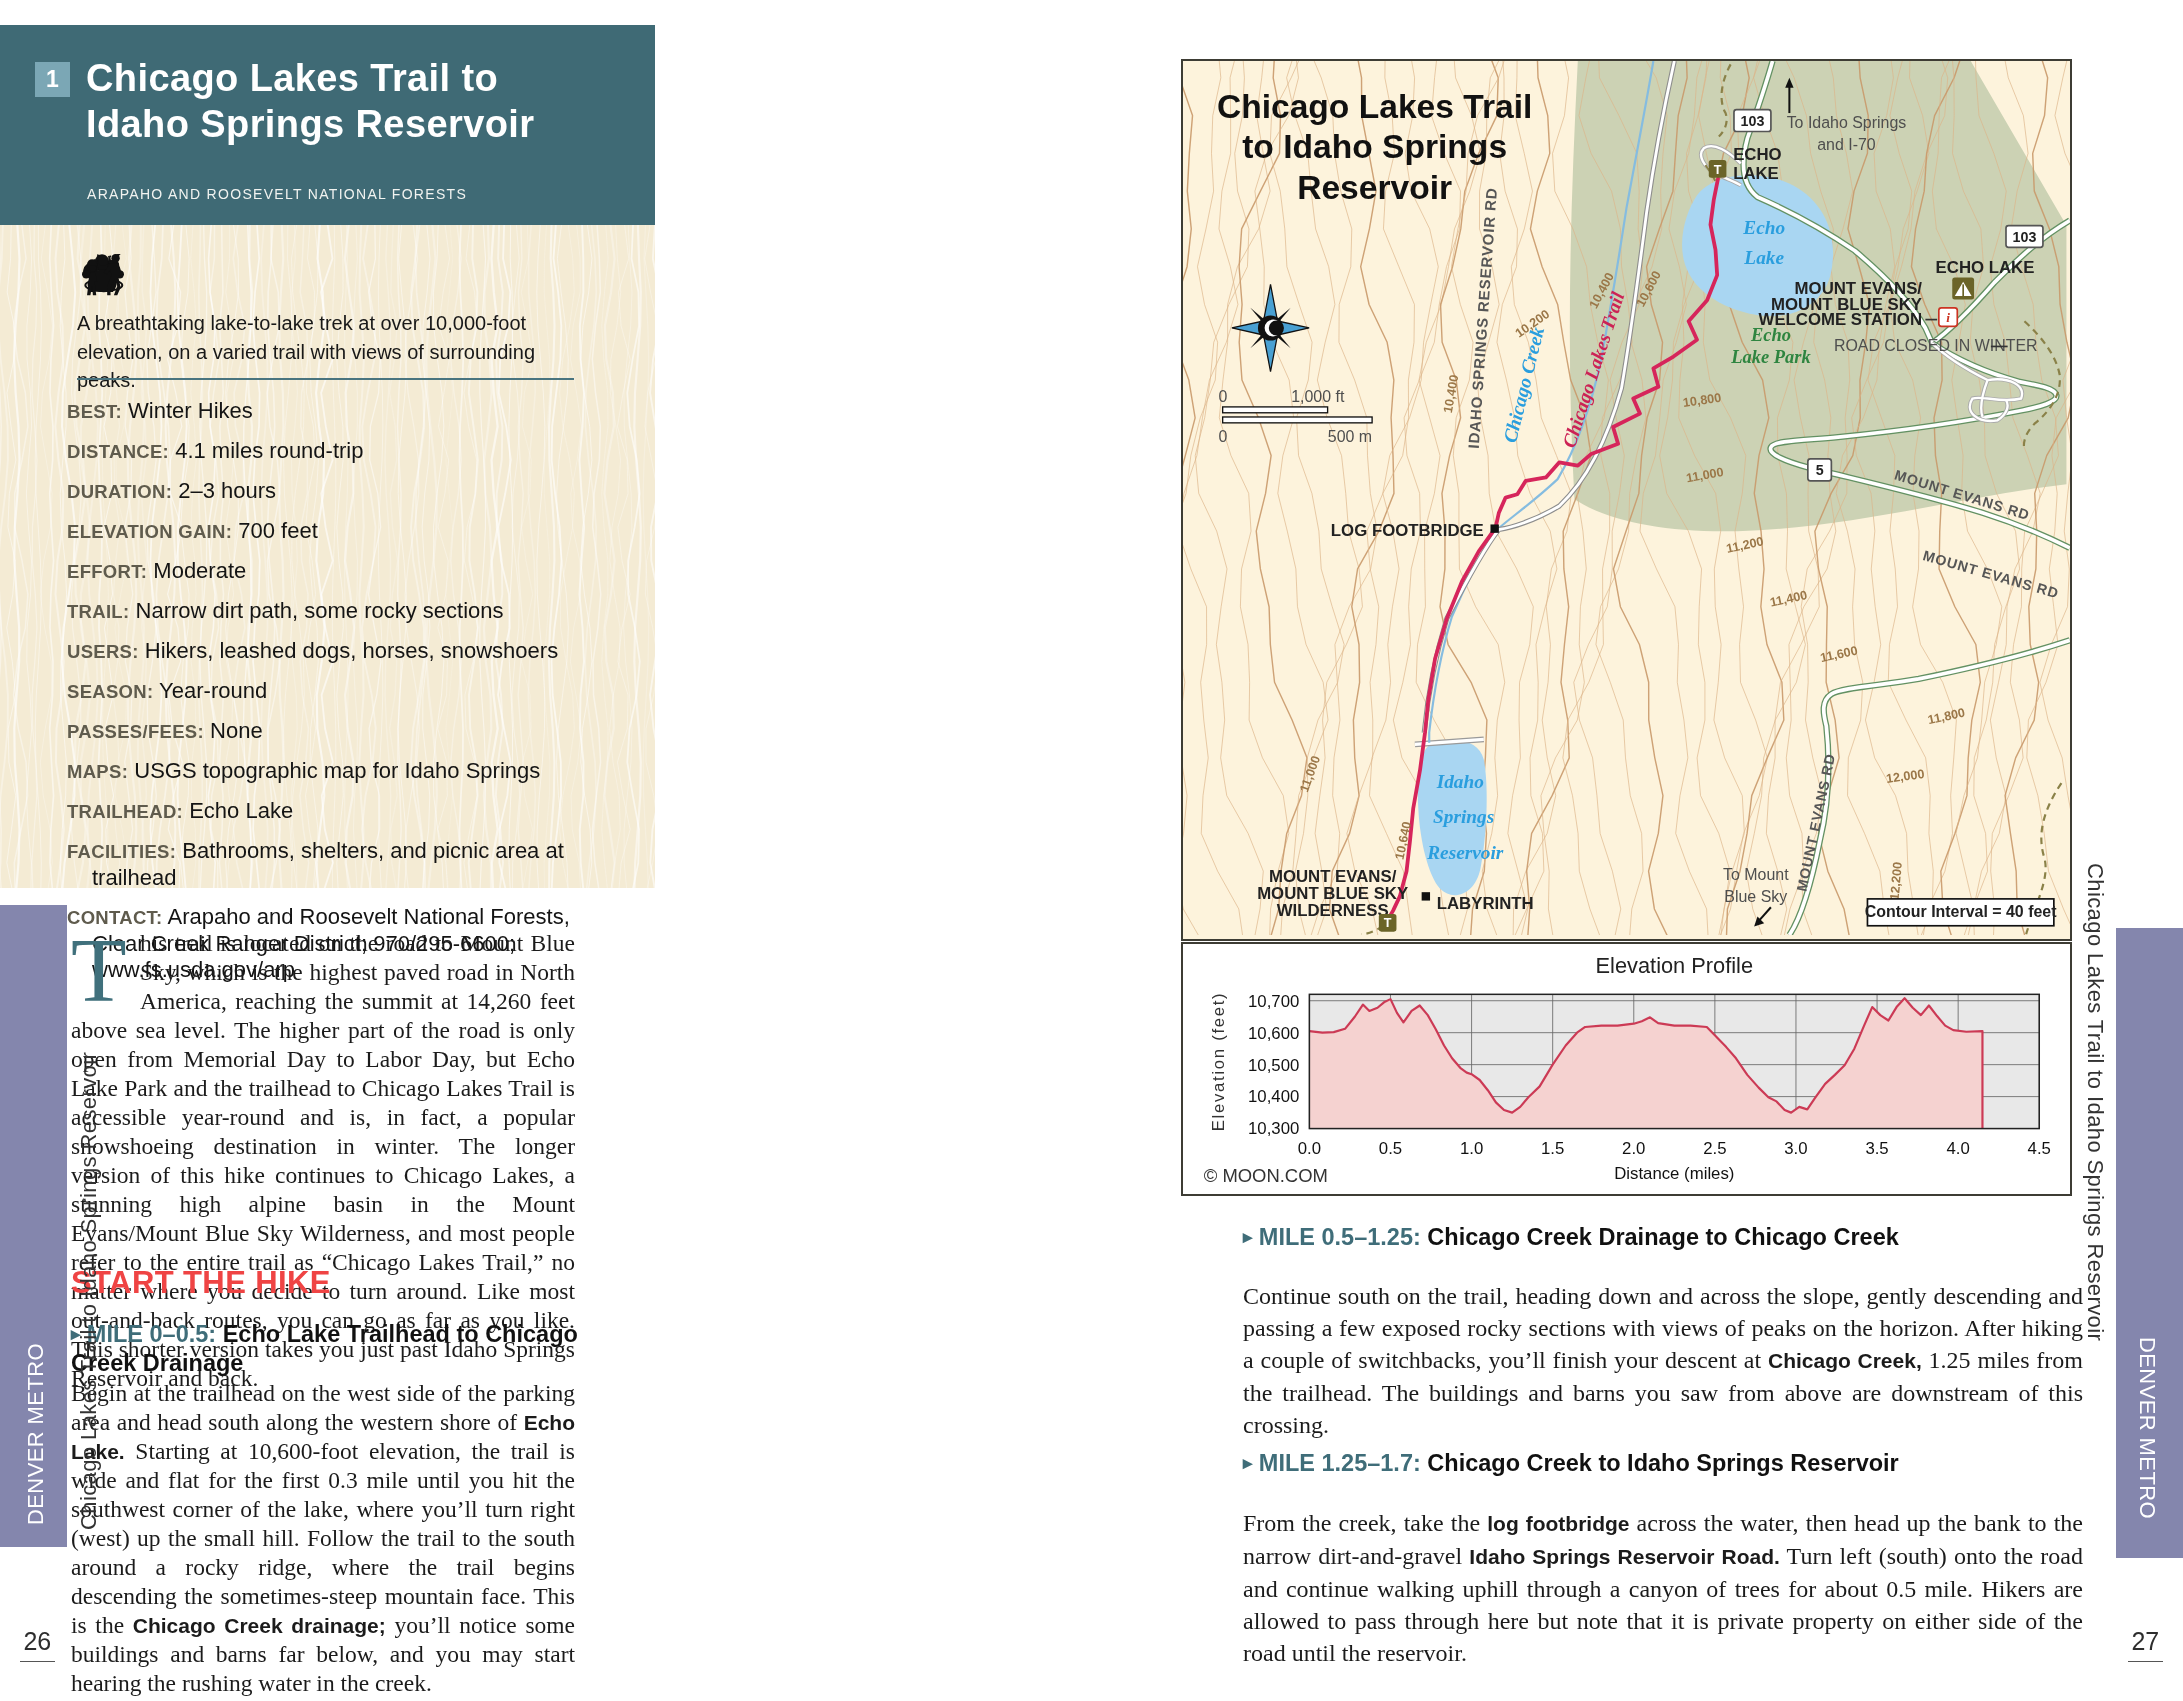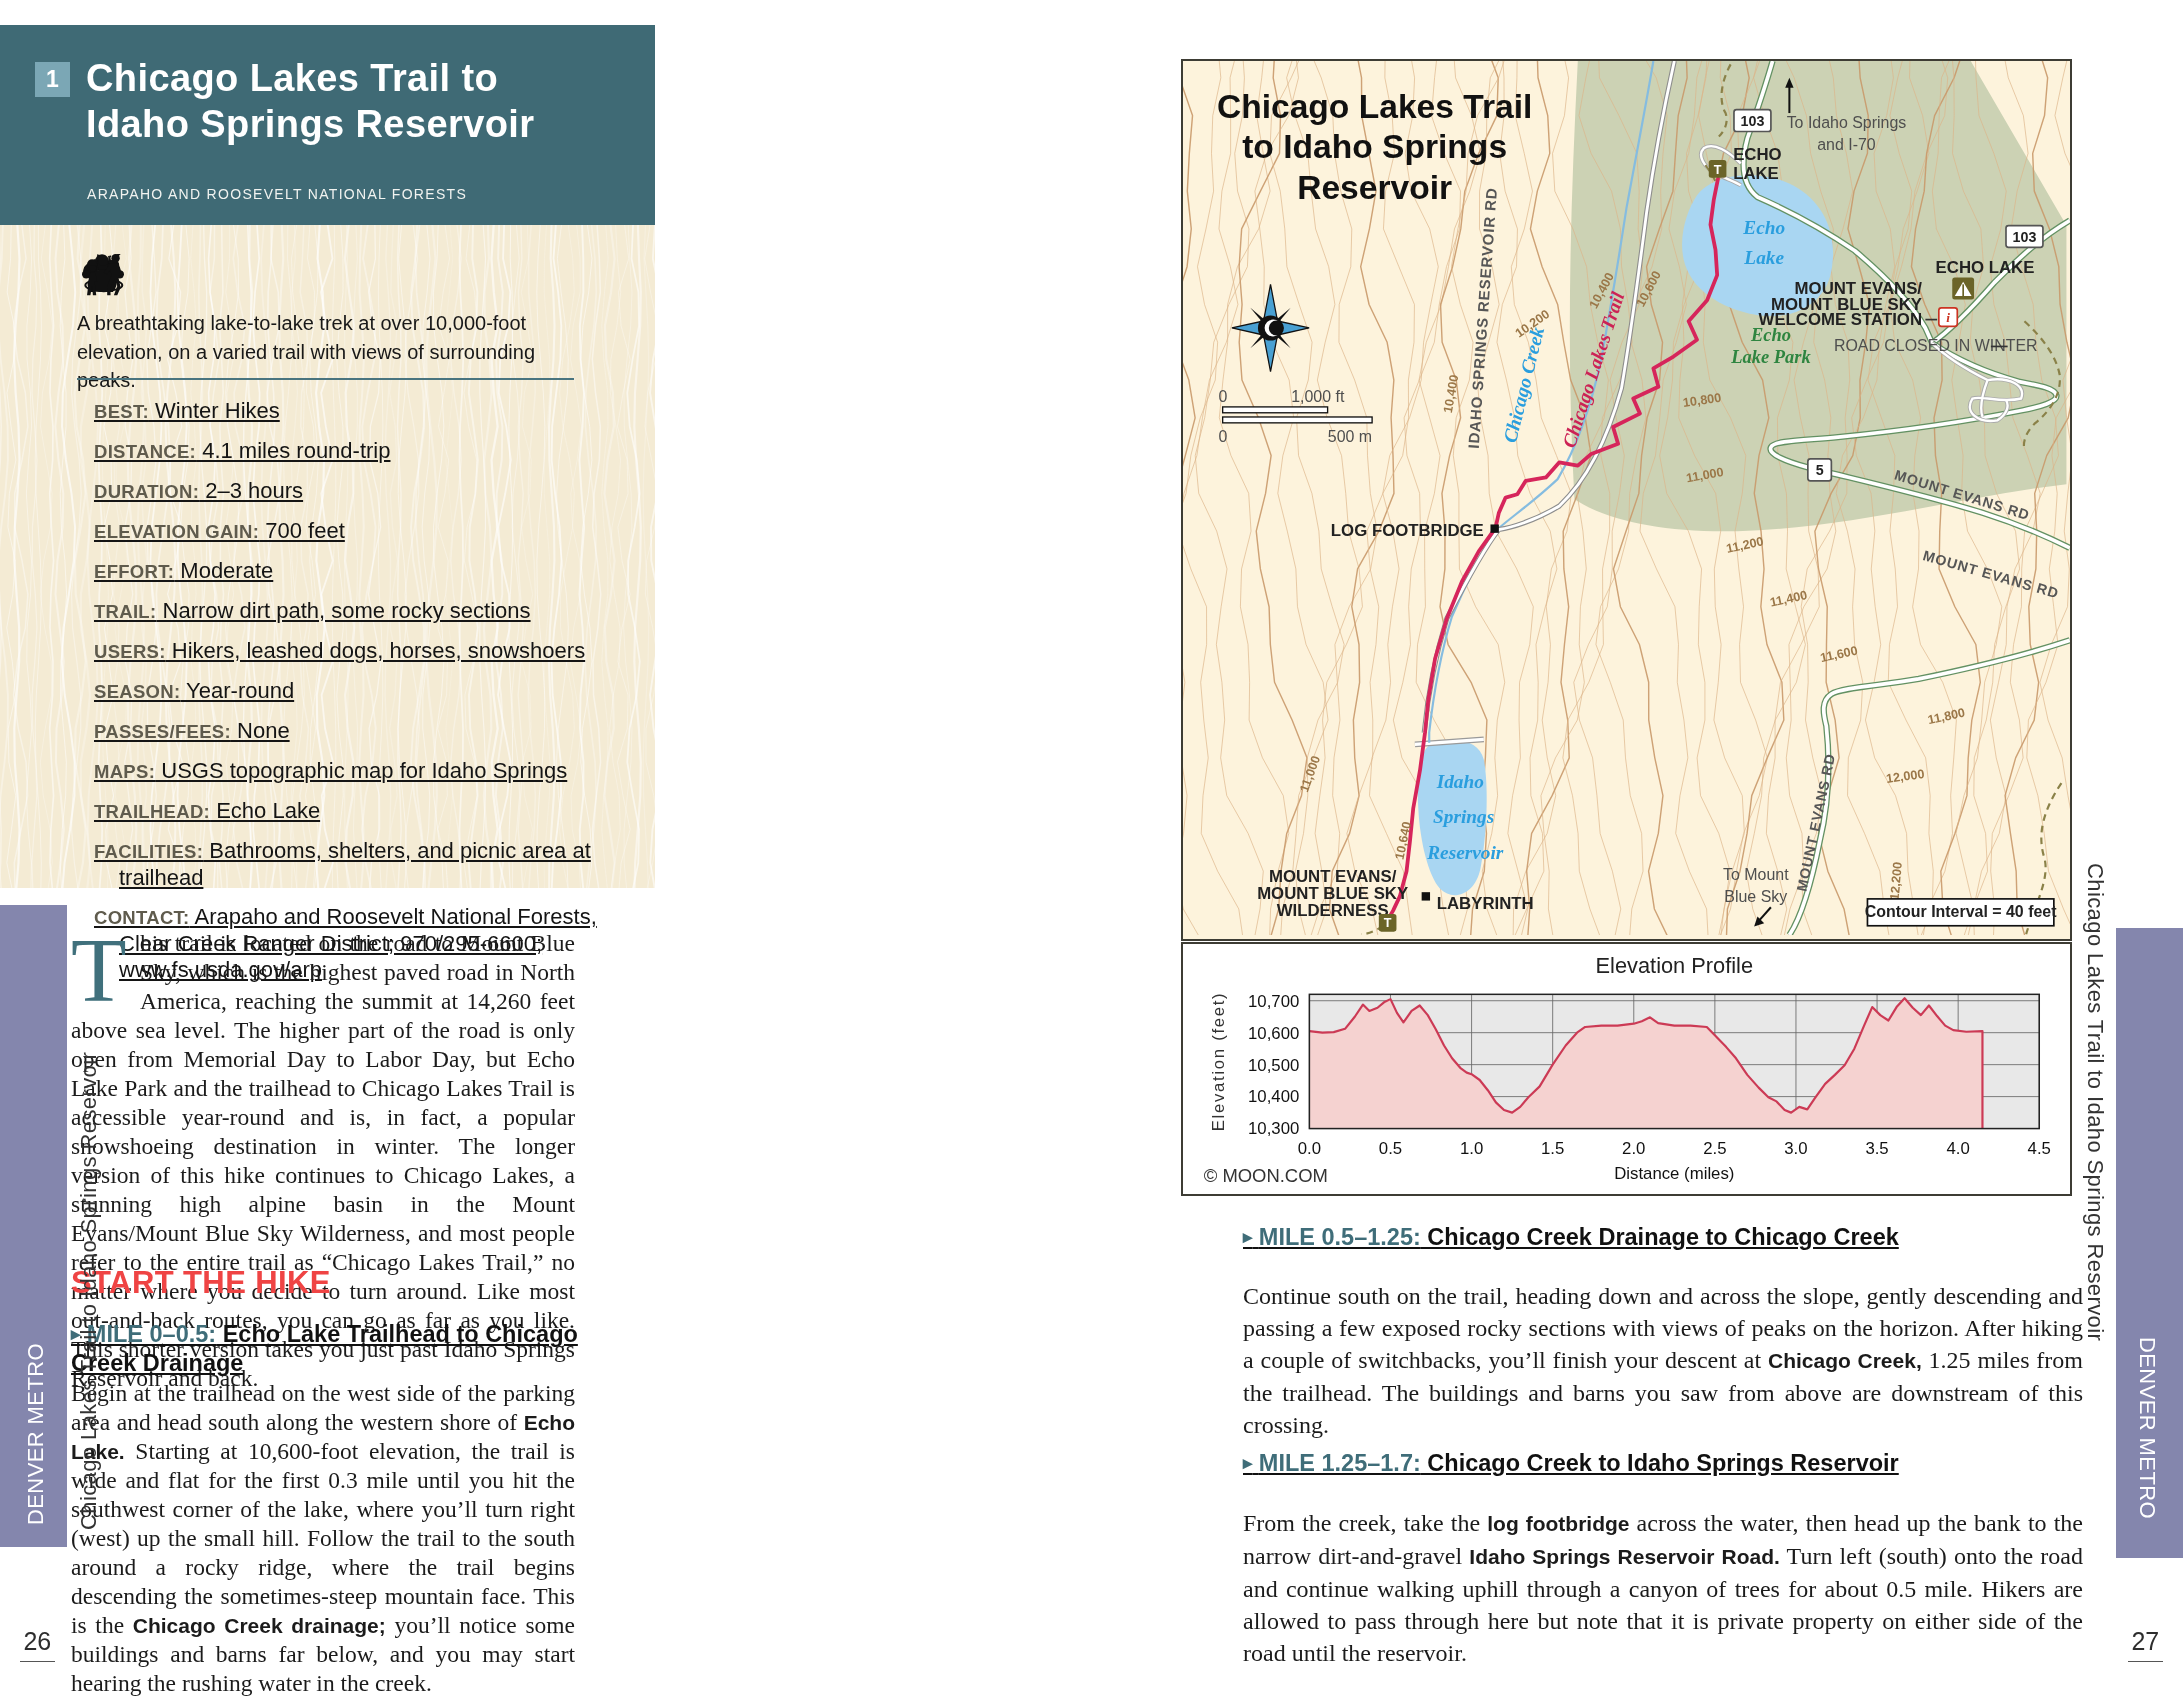--- a/index.html
+++ b/index.html
@@ -13,31 +13,31 @@
   #hike-title{position:absolute;left:86px;top:30px;color:#ffffff;font-size:38px;font-weight:bold;line-height:46px;letter-spacing:0.4px;}
   #hike-subtitle{position:absolute;left:87px;top:161px;color:#f1f3f0;font-size:14px;letter-spacing:1.3px;}
 
   
   #wood-panel{position:absolute;left:0;top:225px;width:655px;height:663px;background:#f4ebd4;}
   #wood-panel svg{position:absolute;left:0;top:0;}
   #icons-row{position:absolute;left:82px;top:28.6px;display:flex;gap:25px;align-items:flex-end;}
   #summary{position:absolute;left:77px;top:84px;width:504px;font-size:20px;line-height:28.6px;color:#181818;}
   #summary-divider{position:absolute;left:77px;top:153px;width:497px;height:0;border-top:2.5px solid #49747f;}
   #stats-list{position:absolute;left:77px;top:173px;width:521px;}
-  .stat{font-size:22px;color:#141414;margin-bottom:13px;padding-left:42px;text-indent:-25px;line-height:26px;text-decoration:underline;}
+  .stat{font-size:22px;color:#141414;margin-bottom:13px;padding-left:15px;text-indent:-25px;line-height:26px;}
   .stat .stat-label{font-size:18.5px;font-weight:bold;color:#5f5b4d;letter-spacing:0.3px;}
 
   
   .body-serif{font-family:"Liberation Serif",serif;font-size:23.5px;line-height:29px;color:#1b1b1b;text-align:justify;}
   .body-serif b{font-family:"Liberation Sans",sans-serif;font-weight:bold;font-size:21px;}
   #intro-para{position:absolute;left:71px;top:905px;width:504px;}
   #dropcap{float:left;font-family:"Liberation Serif",serif;font-size:91px;line-height:72px;color:#40707c;
            margin:6.7px 13.4px 0 0;font-weight:normal;}
   #start-heading{position:absolute;left:71px;top:1265px;font-size:31px;font-weight:600;color:#ef4444;letter-spacing:0.4px;}
-  .mile-heading{font-size:23.5px;font-weight:bold;color:#111;line-height:28.6px;text-decoration:underline;}
+  .mile-heading{font-size:23.5px;font-weight:bold;color:#111;line-height:28.6px;}
   .mile-heading .mile-arrow{color:#3f6d79;font-size:18.5px;vertical-align:1.7px;}
   .mile-heading .mile-prefix{color:#3f6d79;}
   #mile1-heading{position:absolute;left:71px;top:1320px;width:521px;}
   #mile1-body{position:absolute;left:71px;top:1355px;width:504px;}
 
   
   #left-bar{position:absolute;left:0;top:905px;width:67px;height:642px;background:#8486ad;}
   .vlabel{position:absolute;white-space:nowrap;font-size:22px;letter-spacing:0.4px;}
   #left-bar-label{left:23px;top:1525px;color:#ffffff;transform-origin:0 0;transform:rotate(-90deg);}
   #left-vtitle{left:76px;top:1530px;color:#333333;transform-origin:0 0;transform:rotate(-90deg);}

